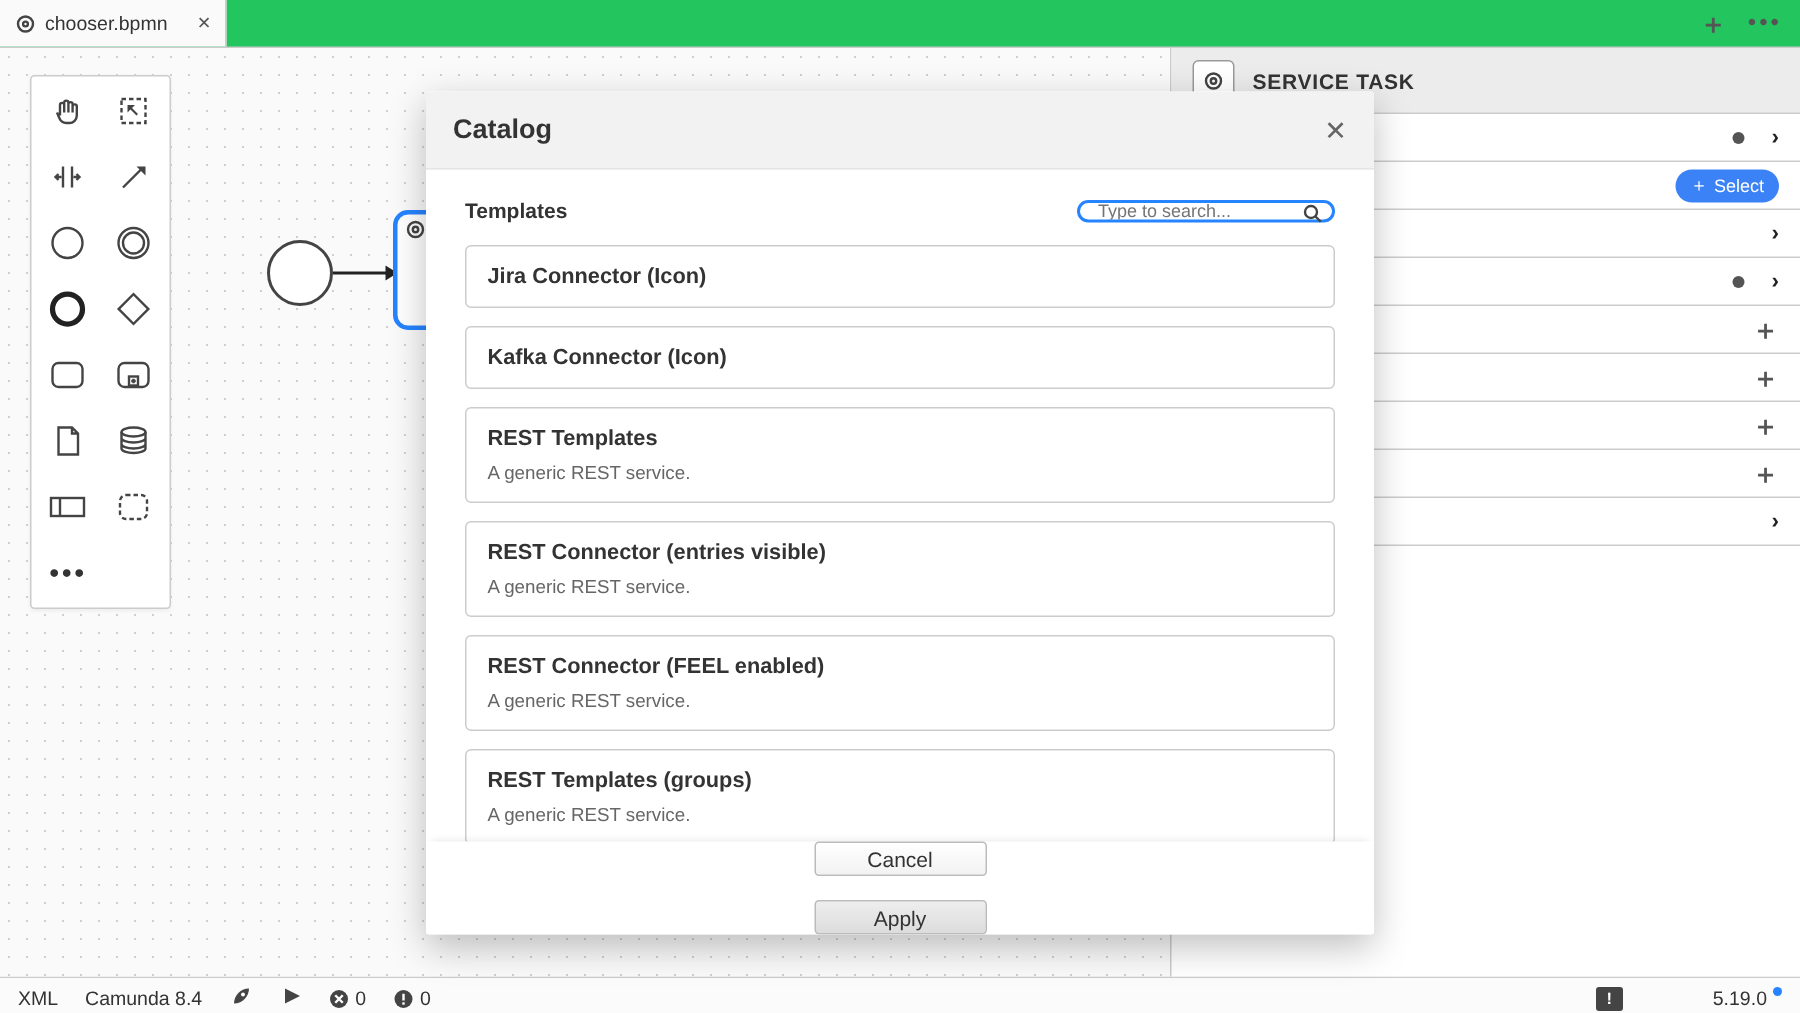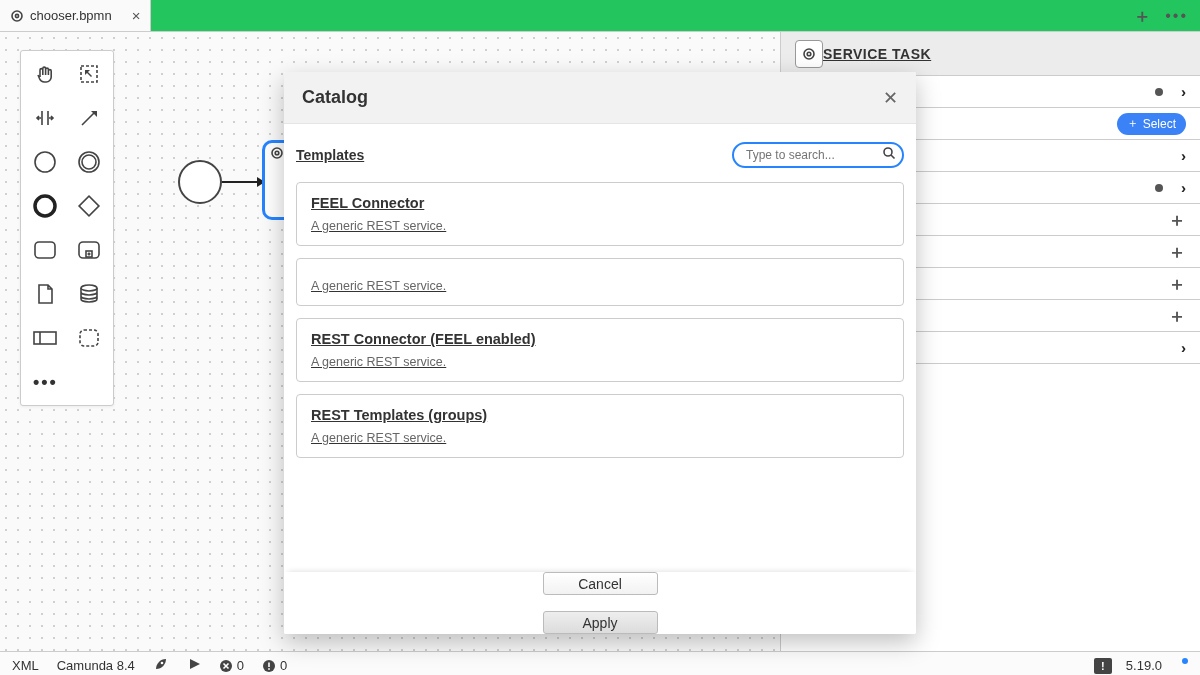--- a/index.html
+++ b/index.html
@@ -32,48 +32,48 @@
   .palette .dots{grid-column:1/3;justify-content:flex-start;padding-left:6px;font-size:18px;letter-spacing:2px;font-weight:bold;}
   
   .bpmn-start{position:absolute;left:178px;top:128px;width:44px;height:44px;border:2px solid #444;border-radius:50%;background:#fff;}
   .bpmn-seq{position:absolute;left:222px;top:149px;width:42px;height:2px;background:#222;}
   .bpmn-seq:after{content:"";position:absolute;right:-1px;top:-4px;border-left:8px solid #222;border-top:5px solid transparent;border-bottom:5px solid transparent;}
   .bpmn-task{position:absolute;left:262px;top:108px;width:62px;height:80px;border:3px solid var(--primary2);border-radius:10px;background:#fff;}
   .bpmn-task .gear{position:absolute;left:4px;top:2px;}
   .bpmn-context{position:absolute;left:715px;top:44px;width:48px;height:44px;border:1px solid var(--border);border-radius:4px;background:#fff;display:flex;align-items:center;justify-content:center;}
   
   .props{width:420px;border-left:1px solid var(--border);background:#fff;display:flex;flex-direction:column;}
-  .props-header{height:44px;background:#ececec;border-bottom:1px solid var(--border);display:flex;align-items:center;gap:0;padding:0 14px;text-decoration:underline;}
+  .props-header{height:44px;background:#ececec;border-bottom:1px solid var(--border);display:flex;align-items:center;gap:12px;padding:0 14px;}
   .props-header .iconbox{width:28px;height:28px;border:1px solid var(--border2);border-radius:4px;background:#fff;display:flex;align-items:center;justify-content:center;}
   .props-header .title{font-weight:bold;letter-spacing:.5px;font-size:14px;}
   .props-row{height:32px;border-bottom:1px solid var(--border);display:flex;align-items:center;justify-content:flex-end;padding:0 14px;gap:18px;color:#555;}
   .props-row .dot{width:8px;height:8px;border-radius:50%;background:#555;}
   .props-row .selbtn{background:var(--blue-btn);color:#fff;border-radius:12px;height:22px;display:flex;align-items:center;padding:0 10px;font-size:12px;gap:4px;}
   .props-row .plusbtn{font-size:18px;font-weight:600;color:#555;}
   .props-row .chev{font-size:15px;color:#222;font-weight:bold;}
   
   .status{height:28px;border-top:1px solid var(--border);background:#fbfbfb;display:flex;align-items:center;justify-content:space-between;padding:0 12px;font-size:13px;color:#333;}
   .status-left{display:flex;align-items:center;gap:18px;justify-content:center;}
   .status-left .pill{display:flex;align-items:center;gap:4px;}
   .status-right{display:flex;align-items:center;gap:14px;}
   .status-right .badge{width:18px;height:16px;background:#444;border-radius:2px;display:flex;align-items:center;justify-content:center;color:#fff;font-size:11px;font-weight:bold;}
-  .status-right .ver{display:flex;align-items:center;gap:20px;}
+  .status-right .ver{display:flex;align-items:center;gap:4px;margin-left:46px;}
   .status-right .ver .bluedot{width:6px;height:6px;border-radius:50%;background:var(--primary2);position:relative;top:-5px;}
   
-  .modal{position:absolute;left:284px;top:72px;width:632px;height:562px;background:#fff;border:0;border-radius:2px;box-shadow:0 8px 25px rgba(0,0,0,.25);display:flex;flex-direction:column;overflow:hidden;}
+  .modal{position:absolute;left:284px;top:61px;width:632px;height:562px;background:#fff;border:0;border-radius:2px;box-shadow:0 8px 25px rgba(0,0,0,.25);display:flex;flex-direction:column;overflow:hidden;}
   .modal-head{height:52px;background:#f2f2f2;border-bottom:1px solid #e5e5e5;display:flex;align-items:center;justify-content:space-between;padding:0 18px;}
   .modal-head .t{font-size:18px;font-weight:bold;}
   .modal-head .x{font-size:18px;color:#666;cursor:pointer;}
-  .modal-body{flex:1;overflow-y:auto;padding:0 12px 10px;text-decoration:underline;}
+  .modal-body{flex:1;overflow-y:auto;padding:0 26px 10px;}
   .modal-body::-webkit-scrollbar{width:8px;}
   .modal-body::-webkit-scrollbar-thumb{background:#c7c7c7;border-radius:4px;}
   .templates-row{display:flex;align-items:center;justify-content:space-between;padding:18px 0 14px;}
   .templates-row .lbl{font-weight:bold;font-size:14px;}
   .search-wrap{position:relative;width:172px;}
-  .search-wrap input{width:100%;height:26px;border:2px solid var(--primary2);border-radius:13px;padding:0 28px 0 12px;font-size:12px;outline:none;}
+  .search-wrap input{width:100%;height:15px;border:2px solid var(--primary2);border-radius:13px;padding:0 28px 0 12px;font-size:12px;outline:none;}
   .search-wrap .mag{position:absolute;right:8px;top:4px;color:#555;}
   .tpl{border:1px solid var(--border);border-radius:4px;padding:12px 14px;margin-bottom:12px;background:#fff;cursor:pointer;}
   .tpl .name{font-weight:bold;font-size:14.5px;}
   .tpl .desc{font-size:12.5px;color:var(--muted);margin-top:8px;}
   .modal-foot{height:62px;border-top:0;display:flex;align-items:center;justify-content:flex-end;gap:16px;padding:0 20px;background:#fff;box-shadow:0 -4px 6px -4px rgba(0,0,0,.15);flex-direction:column;}
   .btn{height:32px;min-width:115px;border:1px solid #bbb;border-radius:3px;background:linear-gradient(#fff,#f2f2f2);font-size:14px;display:flex;align-items:center;justify-content:center;cursor:pointer;}
   .btn.primary{background:linear-gradient(#eee,#dcdcdc);font-weight:normal;}
   
   .ic{stroke:#444;stroke-width:1.6;fill:none;}
   .ic-fill{fill:#444;}
@@ -291,24 +291,31 @@
       <div class="search-wrap">
         <input type="text" placeholder="Type to search..." style="">
         <span class="mag"><svg width="14" height="14">
               <circle cx="6" cy="6" r="4" class="ic"></circle>
               <path class="ic" d="M9 9 l3.5 3.5"></path>
             </svg></span>
       </div>
     </div>
     <div id="tpl-list">
         <div class="tpl">
-          <div class="name">FEEL Connector</div>
+          <div class="name">Jira Connector (Icon)</div>
+        </div>
+        <div class="tpl">
+          <div class="name">Kafka Connector (Icon)</div>
+        </div>
+        <div class="tpl">
+          <div class="name">REST Templates</div>
           <div class="desc">A generic REST service.</div>
         </div>
         <div class="tpl">
+          <div class="name">REST Connector (entries visible)</div>
           <div class="desc">A generic REST service.</div>
         </div>
         <div class="tpl">
           <div class="name">REST Connector (FEEL enabled)</div>
           <div class="desc">A generic REST service.</div>
         </div>
         <div class="tpl">
           <div class="name">REST Templates (groups)</div>
           <div class="desc">A generic REST service.</div>
         </div>

